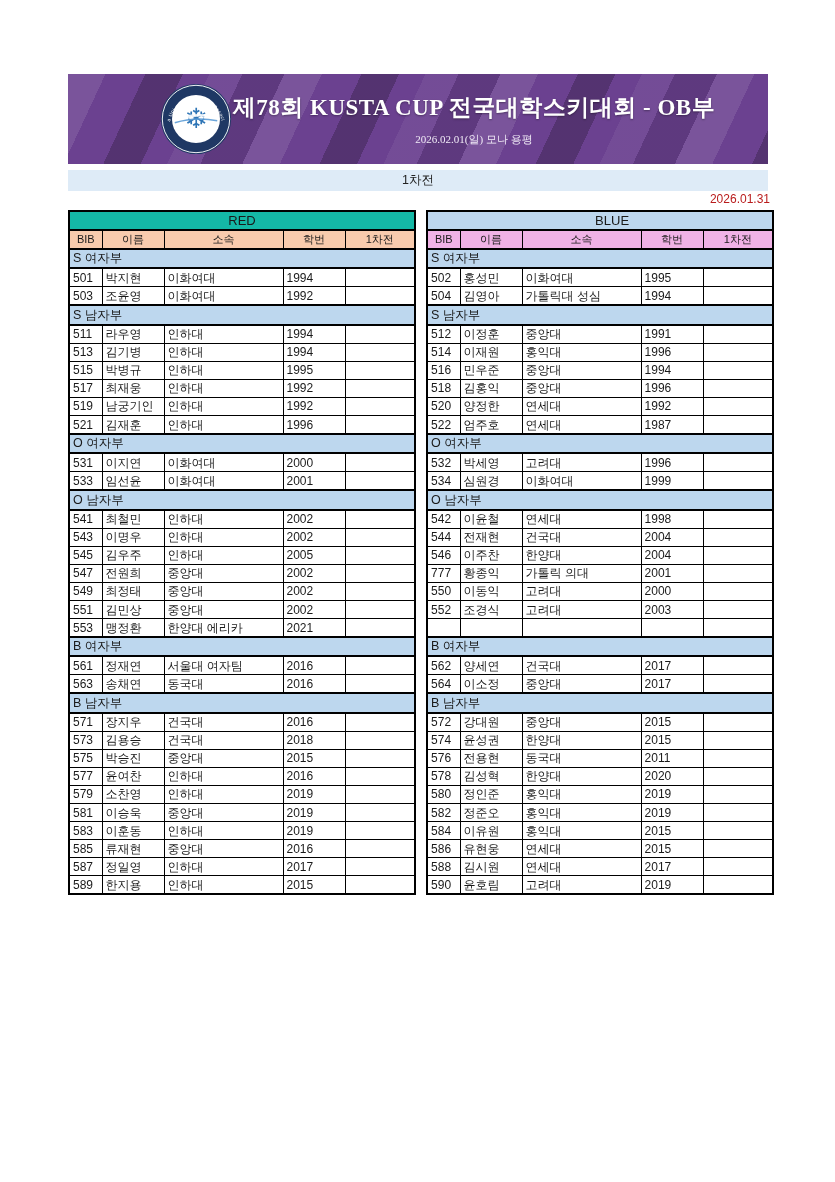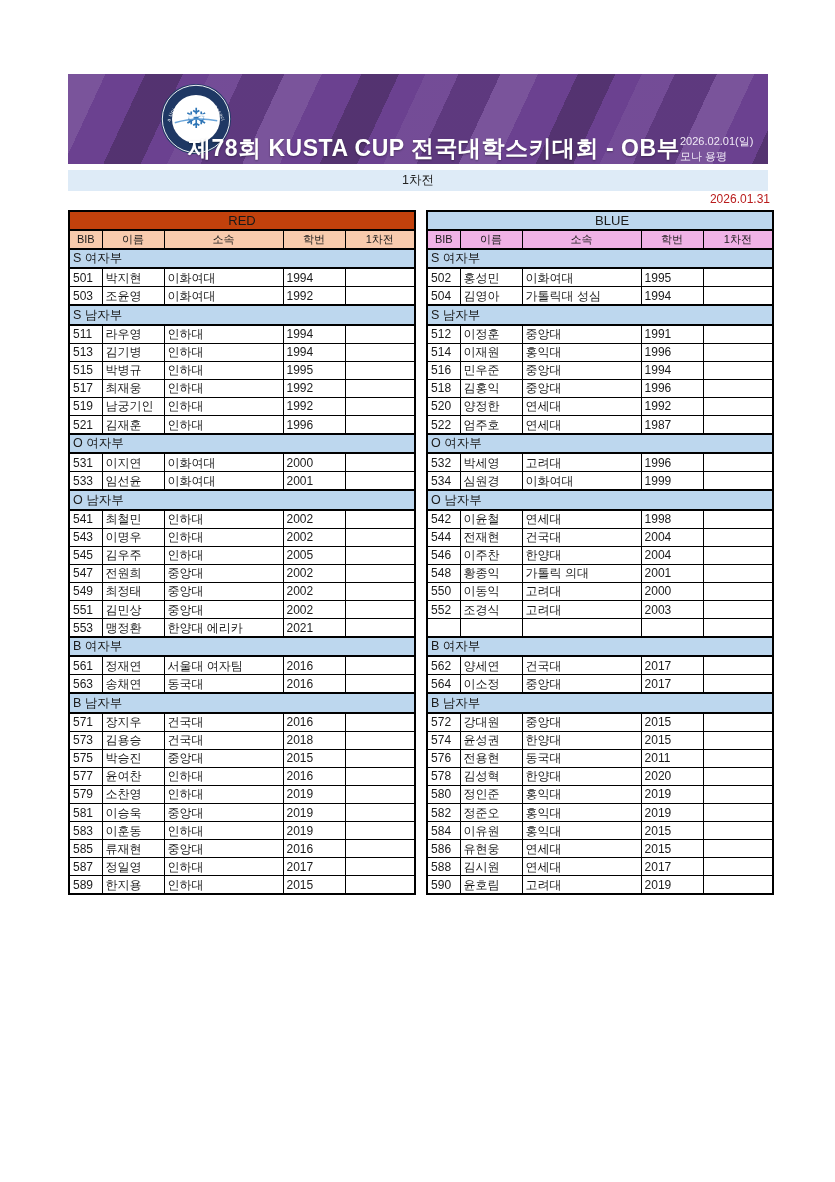--- a/index.html
+++ b/index.html
@@ -11,21 +11,21 @@
     position:absolute;left:68px;top:74px;width:700px;height:90px;
     background:
       repeating-linear-gradient(115deg,
         rgba(255,255,255,0.10) 0 34px, rgba(255,255,255,0) 34px 70px,
         rgba(0,0,0,0.22) 70px 104px,  rgba(0,0,0,0) 104px 128px,
         rgba(255,255,255,0.06) 128px 158px, rgba(0,0,0,0.12) 158px 196px),
       #6B4190;
     overflow:hidden;
   }
   .banner-text{position:absolute;left:120px;right:8px;top:0;height:100%;
-    display:flex;align-items:flex-end;justify-content:center;}
+    display:flex;flex-direction:column;align-items:center;justify-content:center;font-family:Liberation Serif, serif;}
   .banner-title{color:#ffffff;font-weight:bold;font-size:23px;letter-spacing:0.5px;
     text-shadow:0 1px 2px rgba(0,0,0,0.35);white-space:nowrap;}
   .banner-subtitle{color:#f0eaf6;font-size:11px;margin-top:9px;}
 
   .logo{position:absolute;left:92px;top:9px;width:72px;height:72px;}
 
   
   .round-bar{position:absolute;left:68px;top:170px;width:700px;height:21px;
     background:#DEEBF7;display:flex;align-items:center;justify-content:center;
     font-size:12.5px;color:#222;}
@@ -85,21 +85,21 @@
         <table class="roster">
           <colgroup>
             <col style="width: 33px;">
             <col style="width: 62px;">
             <col style="width: 119px;">
             <col style="width: 62px;">
             <col style="width: 70px;">
           </colgroup>
           <tbody>
             <tr>
-              <td colspan="5" class="tbl-title" style="background: #c2410c;">RED</td>
+              <td colspan="5" class="tbl-title" style="background: #14b8a6;">RED</td>
             </tr>
             <tr>
               <td class="colhead" style="background: rgb(248, 203, 173);">BIB</td>
               <td class="colhead" style="background: rgb(248, 203, 173);">이름</td>
               <td class="colhead" style="background: rgb(248, 203, 173);">소속</td>
               <td class="colhead" style="background: rgb(248, 203, 173);">학번</td>
               <td class="colhead" style="background: rgb(248, 203, 173);">1차전</td>
             </tr>
             <tr>
               <td colspan="5" class="section" style="background: rgb(189, 215, 238);">S 여자부</td>
@@ -442,21 +442,21 @@
               <td class="c4"></td>
             </tr>
             <tr>
               <td class="c0">546</td>
               <td class="c1">이주찬</td>
               <td class="c2">한양대</td>
               <td class="c3">2004</td>
               <td class="c4"></td>
             </tr>
             <tr>
-              <td class="c0">548</td>
+              <td class="c0">777</td>
               <td class="c1">황종익</td>
               <td class="c2">가톨릭 의대</td>
               <td class="c3">2001</td>
               <td class="c4"></td>
             </tr>
             <tr>
               <td class="c0">550</td>
               <td class="c1">이동익</td>
               <td class="c2">고려대</td>
               <td class="c3">2000</td>

